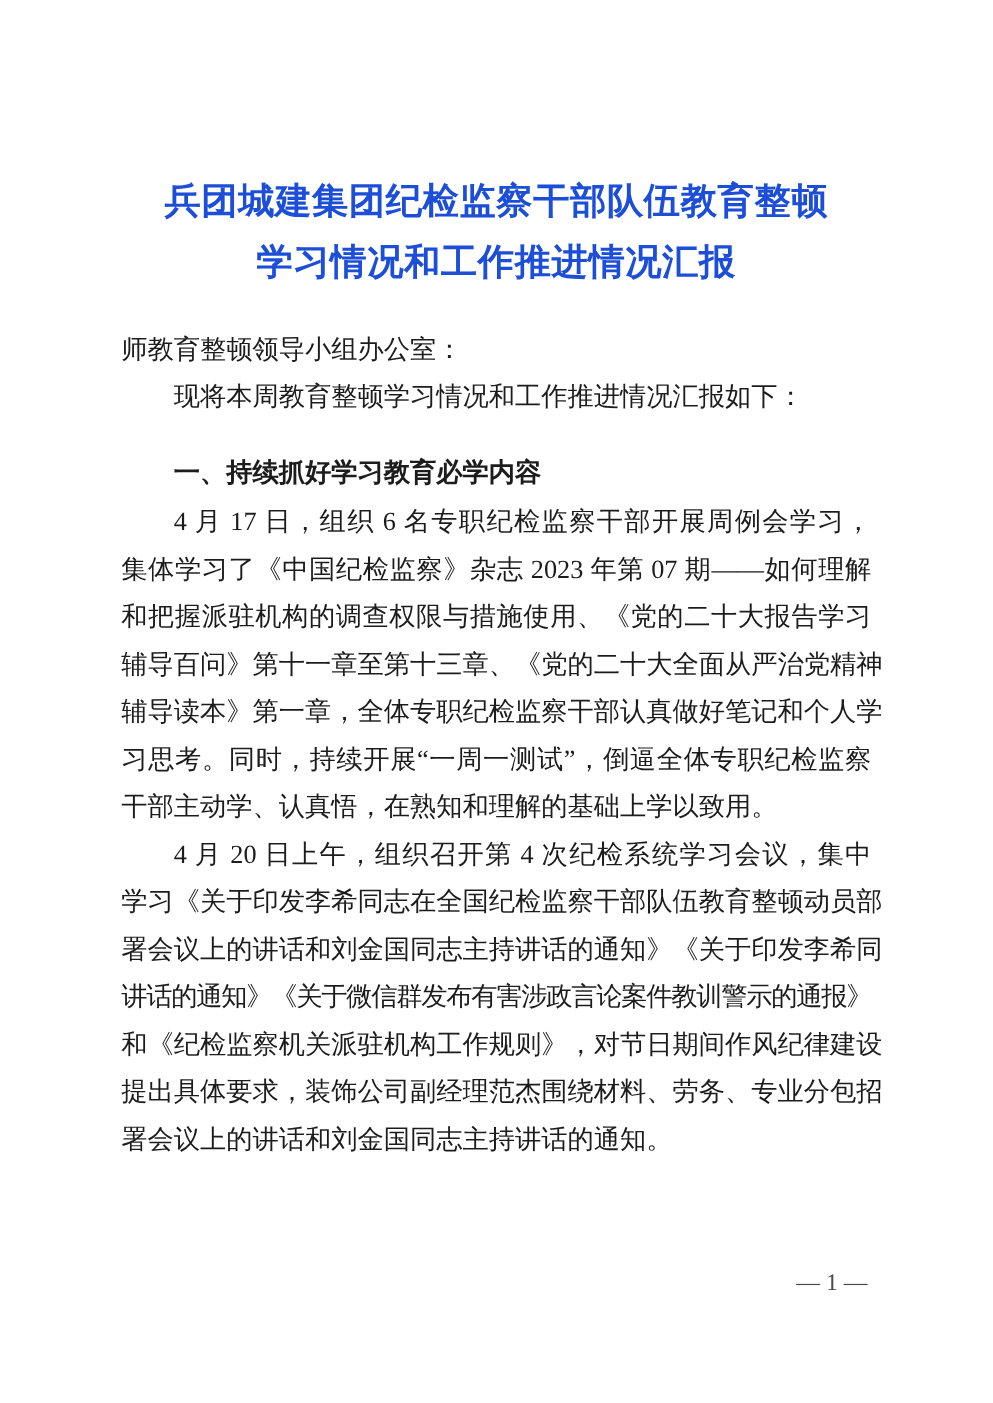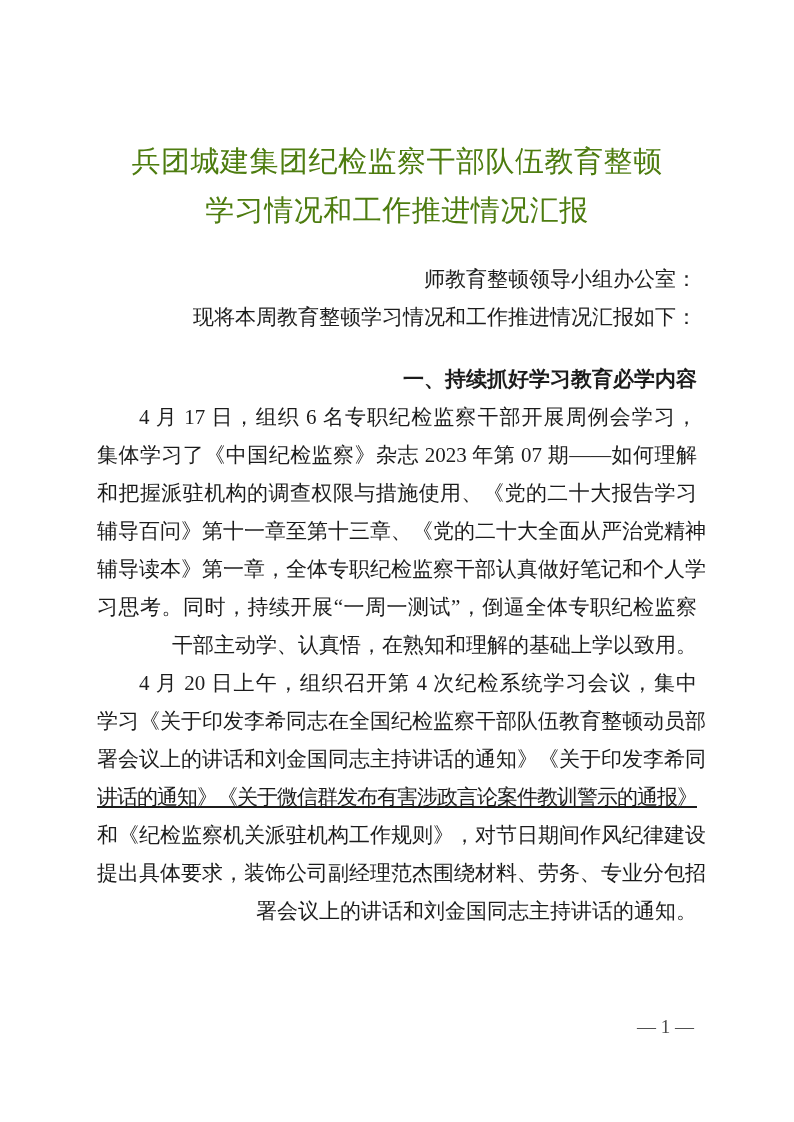--- a/index.html
+++ b/index.html
@@ -17,51 +17,49 @@
     color: #1c1c1c;
   }
   .doc-title {
     position: absolute;
     top: 137px;
     left: 97px;
     width: 600px;
     text-align: center;
     font-size: 29px;
     line-height: 49px;
-    font-weight: 400;
+    font-weight: 700;
     letter-spacing: 0.5px;
-    color: #4d7c0f;
+    color: #1d4ed8;
   }
   .body-lines {
     position: absolute;
     top: 260px;
     left: 97px;
     width: 600px;
     font-size: 21px;
     line-height: 38px;
   }
   .line {
     white-space: nowrap;
-    text-align: right;
   }
   .indent {
     text-indent: 42px;
   }
   .j {
     text-align: justify;
     text-align-last: justify;
   }
   .hei {
     font-family: "Liberation Sans", "DejaVu Sans", sans-serif;
     font-weight: 700;
     margin-top: 24px;
   }
   .tight {
     letter-spacing: -1px;
-    text-decoration: underline;
   }
   .page-footer {
     position: absolute;
     top: 1012px;
     left: 97px;
     width: 600px;
     text-align: right;
     font-size: 19px;
     line-height: 30px;
     color: #4a4a4a;

